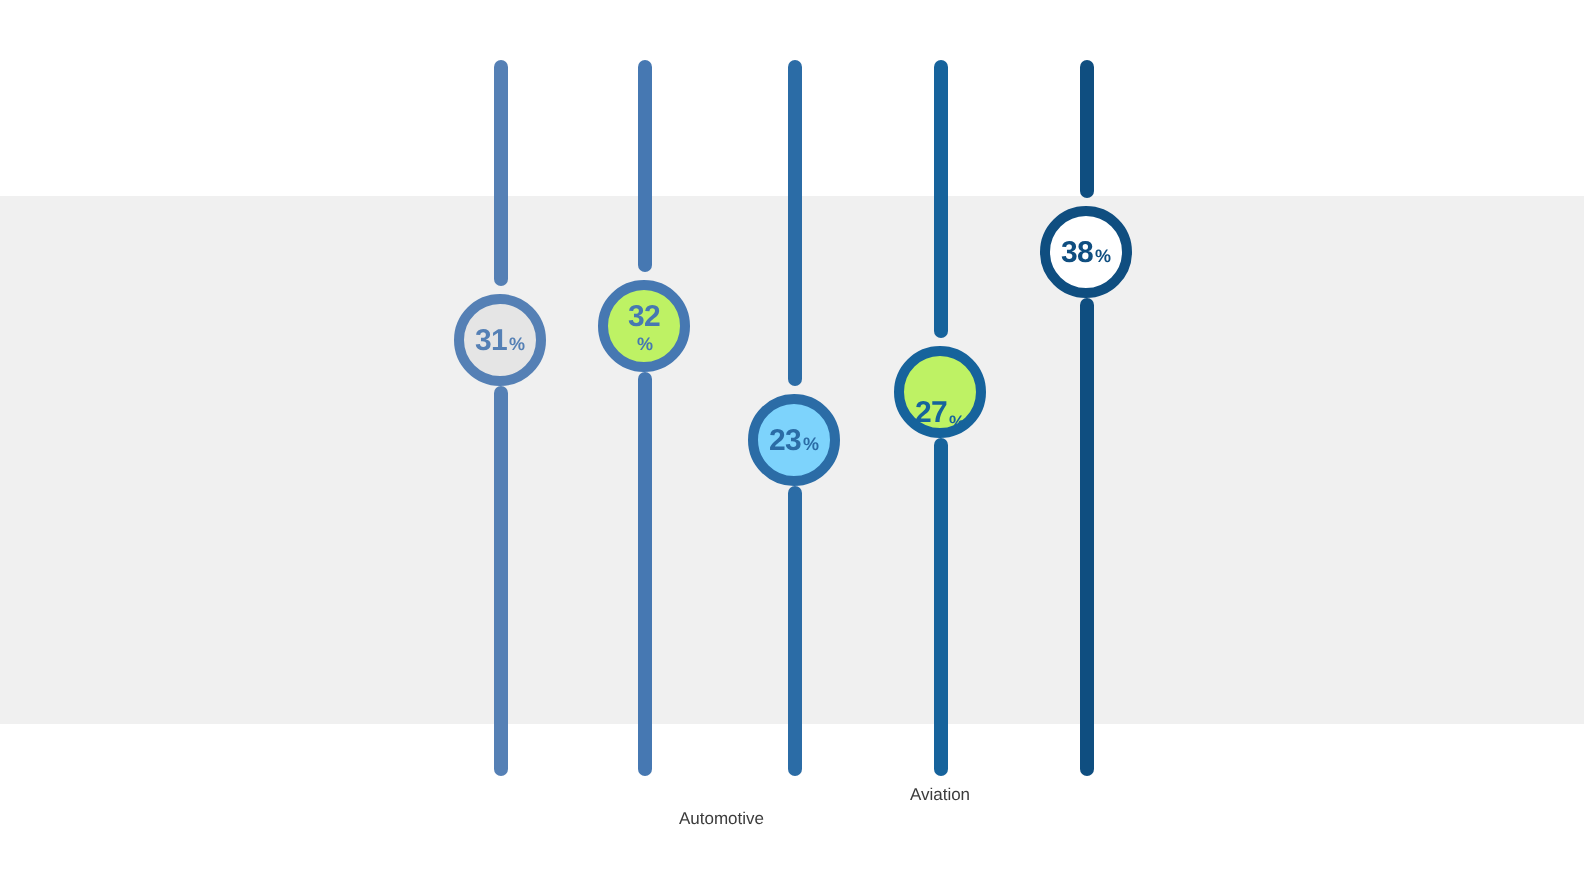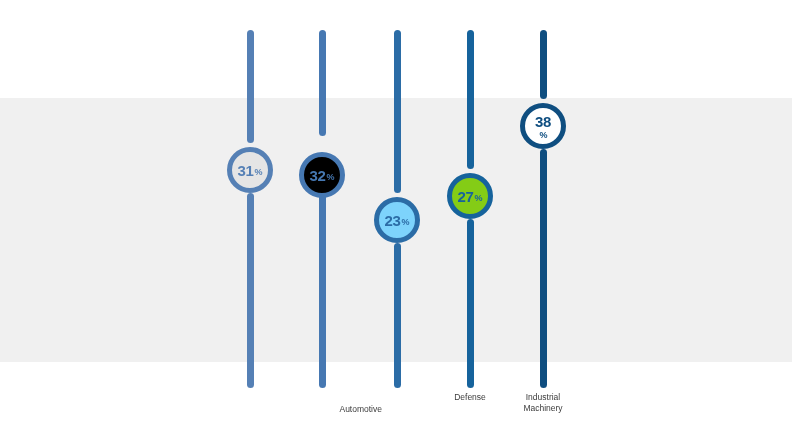--- a/index.html
+++ b/index.html
@@ -111,54 +111,50 @@
         <div class="stem" style="top: 30px; height: 113px; background: rgb(85, 128, 181);"></div>
         <div class="stem" style="top: 193px; height: 195px; background: rgb(85, 128, 181);"></div>
         <div class="badge" style="top: 147px; border-color: rgb(85, 128, 181); background: #e5e5e5;">
           <span class="badge-num" style="color: rgb(85, 128, 181);">31</span>
           <span class="badge-pct" style="color: rgb(85, 128, 181);">%</span>
         </div>
       </div>
       <div class="pin" style="left: 322px;">
         <div class="stem" style="top: 30px; height: 106px; background: rgb(70, 120, 178);"></div>
         <div class="stem" style="top: 186px; height: 202px; background: rgb(70, 120, 178);"></div>
-        <div class="badge" style="top: 152px; border-color: rgb(70, 120, 178); background: #000000;">
+        <div class="badge" style="top: 140px; border-color: rgb(70, 120, 178); background: #bef264; flex-direction: column;">
           <span class="badge-num" style="color: rgb(70, 120, 178);">32</span>
           <span class="badge-pct" style="color: rgb(70, 120, 178);">%</span>
         </div>
         <div class="cat-label" style="top: 404px; color: rgb(60, 60, 60); text-align: right;">
           <div>Automotive</div>
         </div>
       </div>
       <div class="pin" style="left: 397px;">
         <div class="stem" style="top: 30px; height: 163px; background: rgb(43, 108, 166);"></div>
         <div class="stem" style="top: 243px; height: 145px; background: rgb(43, 108, 166);"></div>
         <div class="badge" style="top: 197px; border-color: rgb(43, 108, 166); background: #7dd3fc;">
           <span class="badge-num" style="color: rgb(43, 108, 166);">23</span>
           <span class="badge-pct" style="color: rgb(43, 108, 166);">%</span>
         </div>
       </div>
       <div class="pin" style="left: 470px;">
         <div class="stem" style="top: 30px; height: 139px; background: rgb(22, 99, 156);"></div>
         <div class="stem" style="top: 219px; height: 169px; background: rgb(22, 99, 156);"></div>
-        <div class="badge" style="top: 173px; border-color: rgb(22, 99, 156); background: #84cc16;">
+        <div class="badge" style="top: 173px; border-color: rgb(22, 99, 156); background: #bef264; align-items: flex-end;">
           <span class="badge-num" style="color: rgb(22, 99, 156);">27</span>
           <span class="badge-pct" style="color: rgb(22, 99, 156);">%</span>
         </div>
         <div class="cat-label" style="top: 392px; color: rgb(60, 60, 60);">
-          <div>Defense</div>
+          <div>Aviation</div>
         </div>
       </div>
       <div class="pin" style="left: 543px;">
         <div class="stem" style="top: 30px; height: 69px; background: rgb(15, 78, 128);"></div>
         <div class="stem" style="top: 149px; height: 239px; background: rgb(15, 78, 128);"></div>
-        <div class="badge" style="top: 103px; border-color: rgb(15, 78, 128); background: rgb(255, 255, 255); flex-direction: column;">
+        <div class="badge" style="top: 103px; border-color: rgb(15, 78, 128); background: rgb(255, 255, 255);">
           <span class="badge-num" style="color: rgb(15, 78, 128);">38</span>
           <span class="badge-pct" style="color: rgb(15, 78, 128);">%</span>
-        </div>
-        <div class="cat-label" style="top: 392px; color: rgb(60, 60, 60);">
-          <div>Industrial</div>
-          <div>Machinery</div>
         </div>
       </div>
     </div>
 
 </div>
 
 </body></html>

